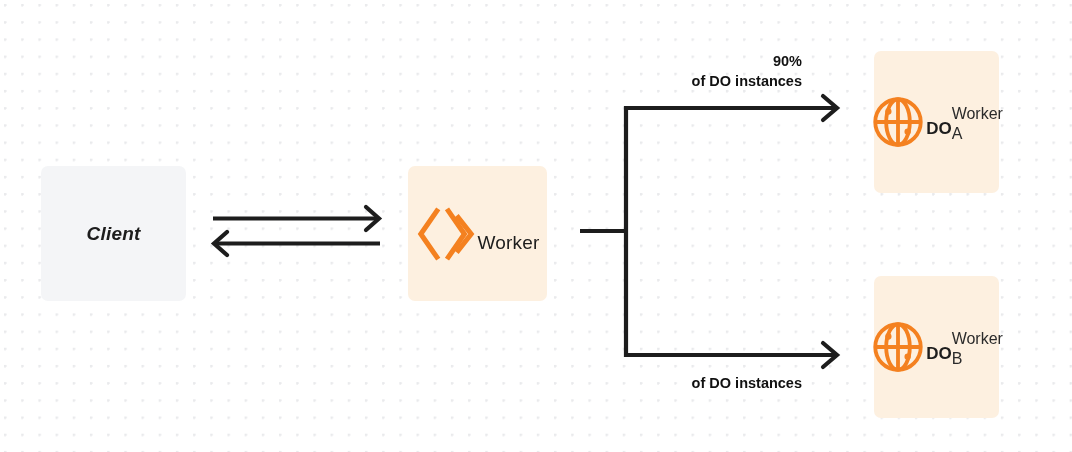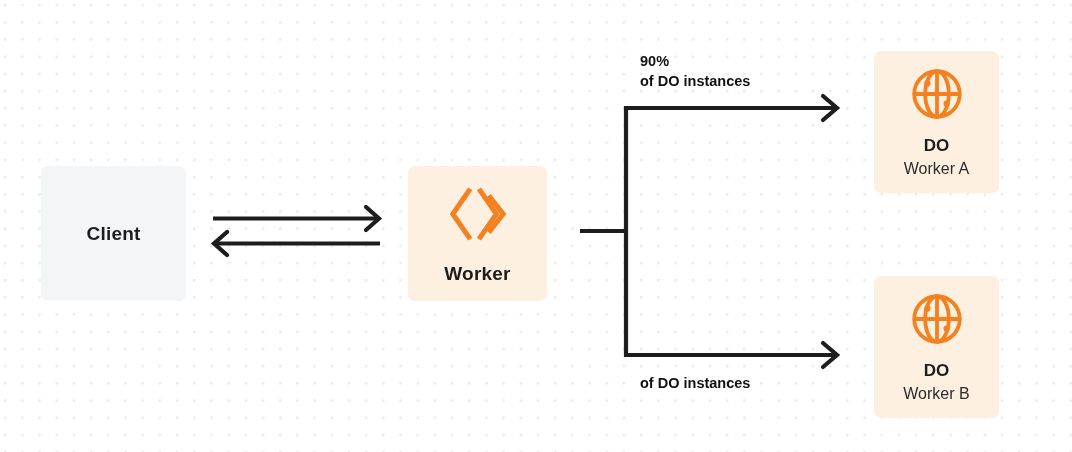--- a/index.html
+++ b/index.html
@@ -17,49 +17,50 @@
     background-position: 4px 4px;
     overflow: hidden;
     font-family: "Liberation Sans", sans-serif;
   }
 
   .node {
     position: absolute;
     box-sizing: border-box;
     border-radius: 7px;
     display: flex;
-    flex-direction: column;
+    flex-direction: row;
     align-items: center;
     justify-content: center;
   }
 
   .node-client {
     left: 41px;
     top: 166px;
     width: 145px;
     height: 135px;
     background: #f4f5f7;
   }
   .node-client .node-title {
     font-size: 19px;
     font-weight: bold;
     color: #1d1d1d;
     letter-spacing: 0.2px;
+    font-style: italic;
   }
 
   .node-worker {
     left: 408px;
     top: 166px;
     width: 139px;
     height: 135px;
     background: #fdf0e0;
   }
   .node-worker .node-title {
     font-size: 19px;
-    font-weight: bold;
+    font-weight: normal;
     color: #1d1d1d;
     margin-top: 18px;
     letter-spacing: 0.2px;
   }
 
   .node-do {
     left: 874px;
     top: 51px;
     width: 125px;
     height: 142px;
@@ -91,21 +92,21 @@
     position: absolute;
     left: 0;
     top: 0;
     width: 1072px;
     height: 452px;
     pointer-events: none;
   }
 
   .edge-label {
     position: absolute;
-    text-align: left;
+    text-align: right;
     font-size: 14.5px;
     font-weight: bold;
     color: #111111;
     line-height: 1.35;
     white-space: nowrap;
   }
   .edge-label .pct { display: block; }
   .edge-label .desc { display: block; }
 
   .label-top    { left: 640px; top: 52px;  width: 162px; }

